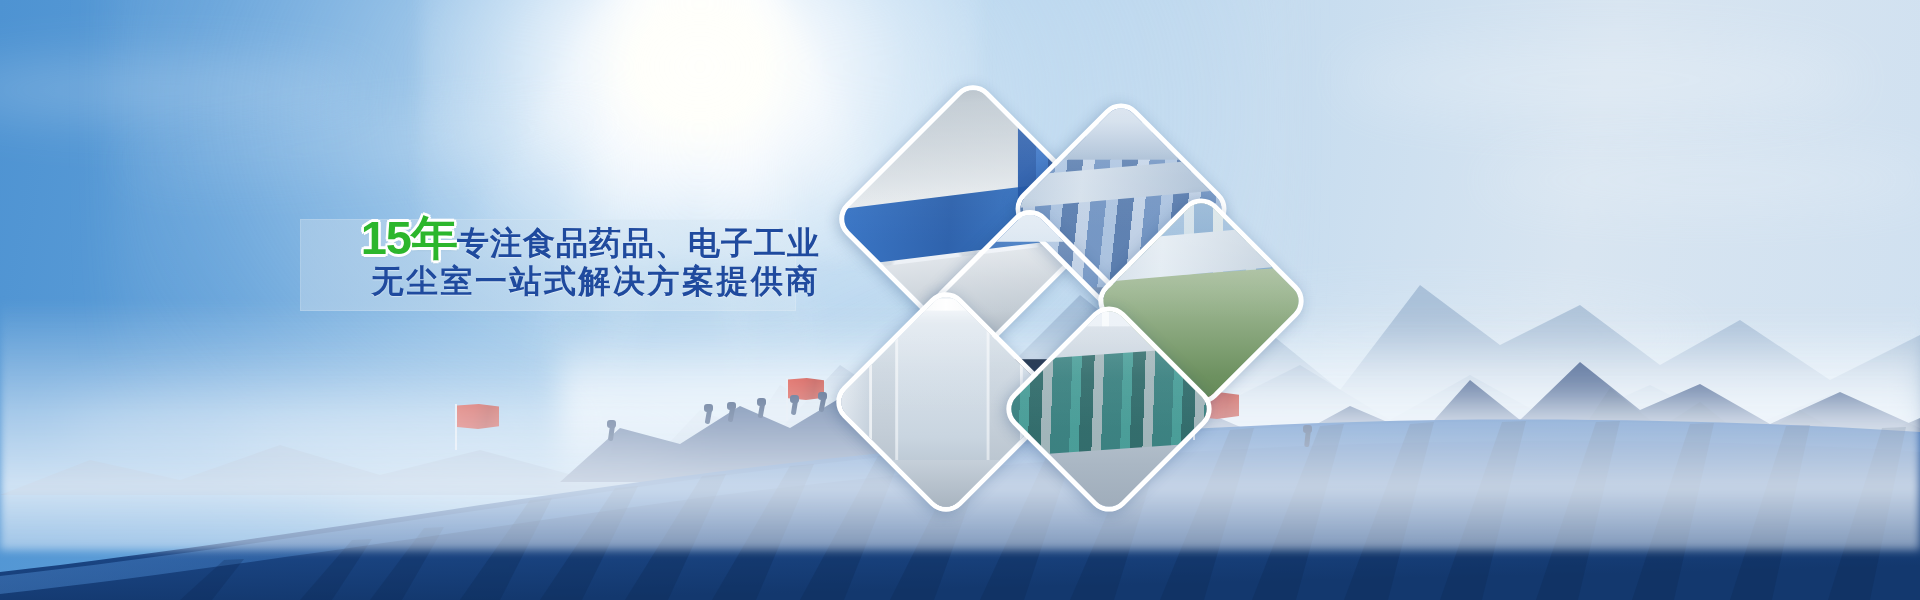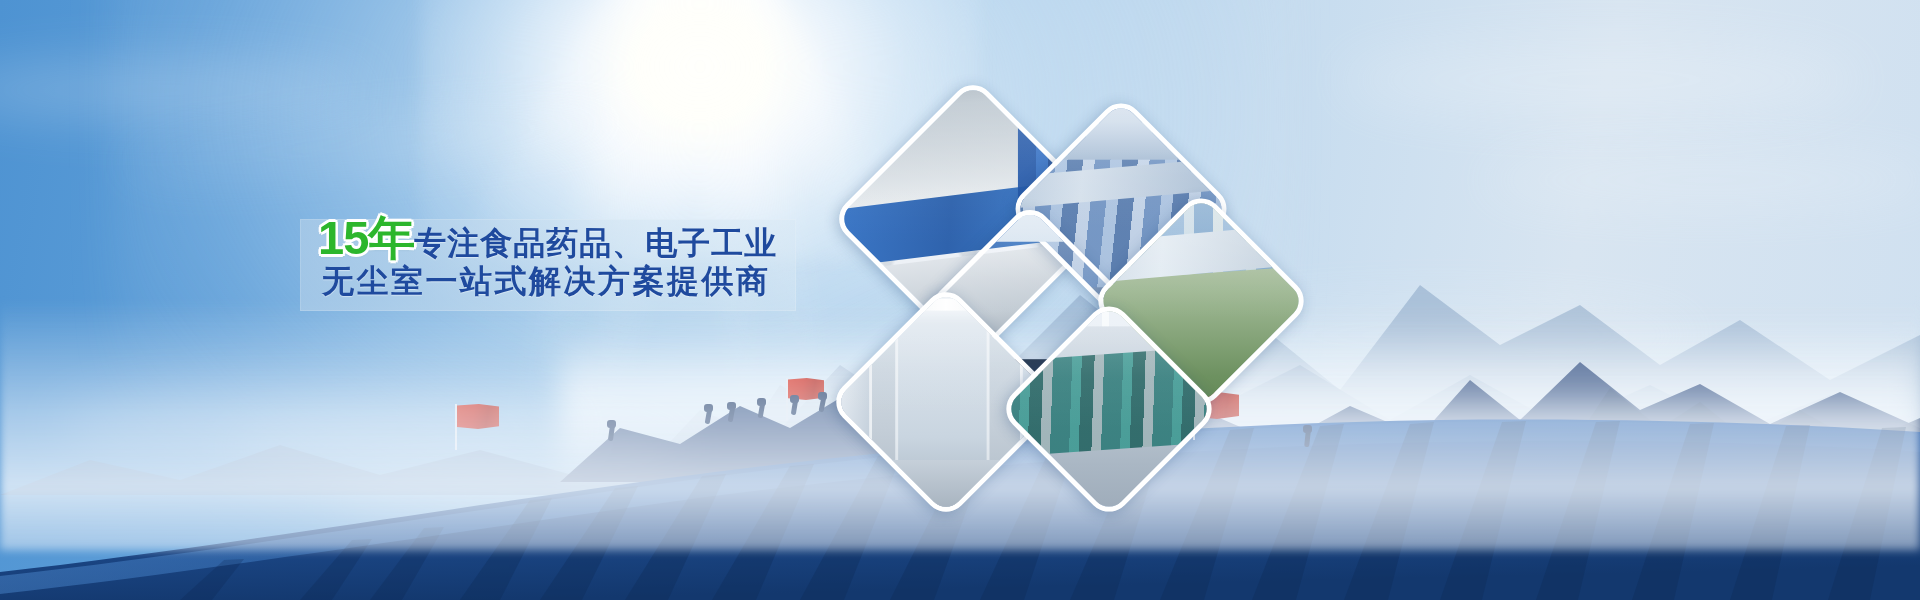--- a/index.html
+++ b/index.html
@@ -104,21 +104,21 @@
   
   .text-panel{
     position:absolute;left:300px;top:219px;width:496px;height:92px;
     background:linear-gradient(100deg,rgba(183,210,234,0.62) 0%,rgba(196,219,238,0.58) 35%,rgba(212,230,243,0.5) 68%,rgba(216,232,244,0.42) 100%);
     box-shadow:0 0 0 1px rgba(255,255,255,0.14) inset;
   }
   .headline{
     position:absolute;left:300px;top:200px;width:520px;height:110px;
     display:flex;flex-direction:column;justify-content:center;
   }
-  .line{white-space:nowrap;line-height:1.0;}
+  .line{white-space:nowrap;line-height:1.0;text-align:right;}
   .line1{padding-left:18px;margin-bottom:4px;}
   .line2{padding-left:22px;}
   .years{
     font-size:47px;font-weight:700;color:#2cb62c;letter-spacing:-1px;
     text-shadow:
       -2px -2px 0 #fff, 2px -2px 0 #fff, -2px 2px 0 #fff, 2px 2px 0 #fff,
       -2.6px 0 0 #fff, 2.6px 0 0 #fff, 0 -2.6px 0 #fff, 0 2.6px 0 #fff,
       0 2px 3px rgba(40,90,40,0.22);
     vertical-align:baseline;
   }

